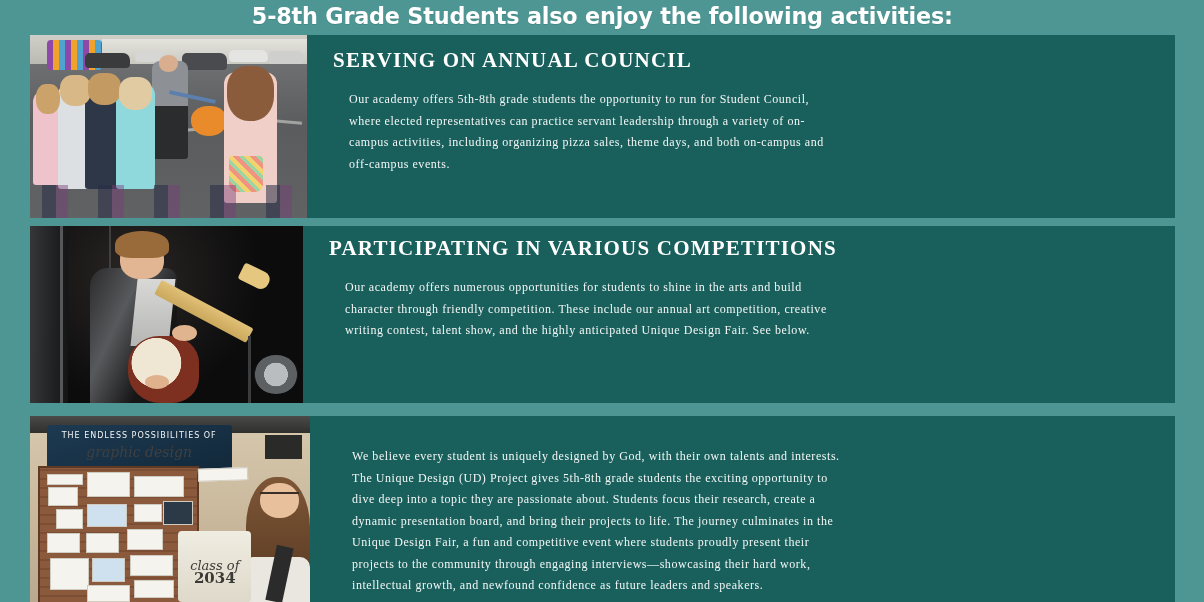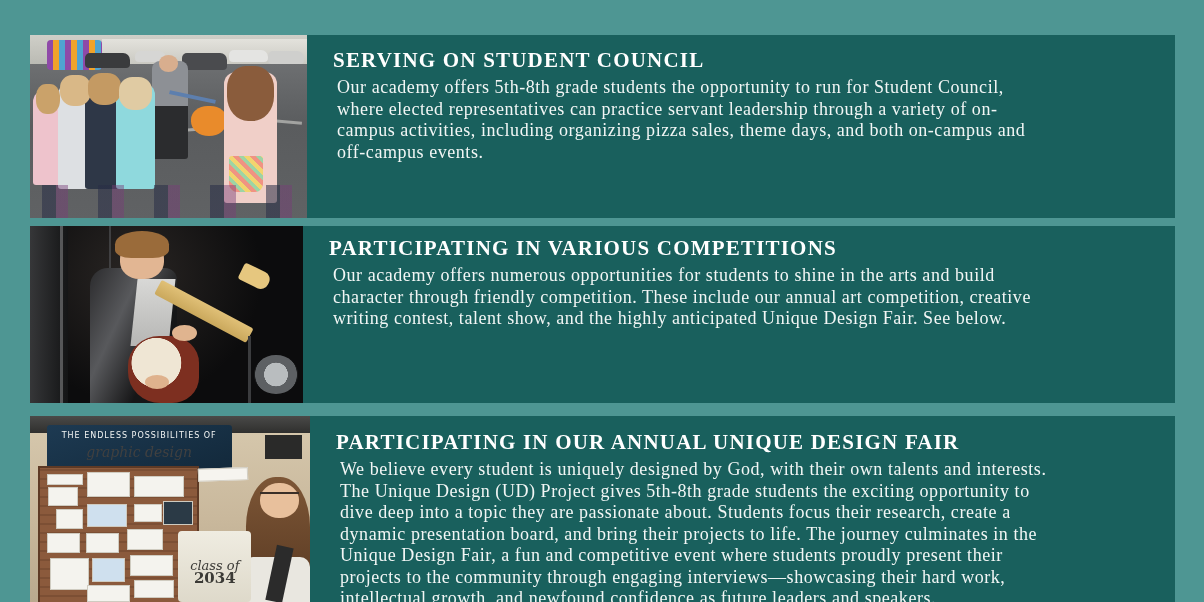--- a/index.html
+++ b/index.html
@@ -78,25 +78,25 @@
     font-weight: bold;
     font-size: 21px;
     line-height: 25px;
     letter-spacing: 1.2px;
     color: #ffffff;
     margin: 0 0 2px 0;
     white-space: nowrap;
   }
   .panel-text {
     font-family: "Liberation Serif", serif;
-    font-size: 18px;
+    font-size: 12px;
     line-height: 21.5px;
     letter-spacing: 0.55px;
     color: #f2f6f5;
-    margin: 4px;
+    margin: 16px;
     white-space: pre-line;
   }
   #panel-0 .panel-body { padding-top: 13px; }
   #panel-1 .panel-body { padding-top: 10px; }
   #panel-2 .panel-body { padding-top: 14px; }
 
   
   .p1 { position: absolute; inset: 0; background: #5d5f61; }
   .p1-sky { position:absolute; left:0; top:0; width:100%; height:17%;
             background: linear-gradient(#cfcfc8, #b9b9b2); }
@@ -227,20 +227,23 @@
   .p3-sash { position:absolute; left:86%; top:70%; width:6%; height:30%;
              background:#2b2b2b; transform: rotate(12deg); }
   .p3-speaker { position:absolute; left:84%; top:10%; width:13%; height:13%;
                 background:#2a2a29; }
 </style>
 </head>
 <body>
 
 <div class="page">
 
+  <div class="header-band">
+    <div class="header-title">5-8th Grade Students also enjoy the following activities:</div>
+  </div>
 
   <div class="panel" id="panel-0">
     <div class="panel-photo">
       <div class="p1">
         <div class="p1-sky"></div>
         <div class="p1-bldg"></div>
         <div class="p1-ground"></div>
         <div class="p1-line1"></div>
         <div class="p1-line2"></div>
         <div class="p1-play"></div>
@@ -261,21 +264,21 @@
         <div class="p1-hair p1-h1"></div>
         <div class="p1-hair p1-h2"></div>
         <div class="p1-hair p1-h3"></div>
         <div class="p1-hair p1-h4"></div>
         <div class="p1-hair p1-h5"></div>
         <div class="p1-bag"></div>
         <div class="p1-legs"></div>
       </div>
     </div>
     <div class="panel-body">
-      <h2 class="panel-heading">SERVING ON STUDENT COUNCIL</h2>
+      <h2 class="panel-heading">SERVING ON ANNUAL COUNCIL</h2>
       <p class="panel-text">Our academy offers 5th-8th grade students the opportunity to run for Student Council,
 where elected representatives can practice servant leadership through a variety of on-
 campus activities, including organizing pizza sales, theme days, and both on-campus and
 off-campus events.</p>
     </div>
   </div>
 
   <div class="panel" id="panel-1">
     <div class="panel-photo">
       <div class="p2">
@@ -338,21 +341,20 @@
         <div class="p3-girl-body"></div>
         <div class="p3-sash"></div>
         <div class="p3-girl-face"></div>
         <div class="p3-glass"></div>
         <div class="p3-shirt"></div>
         <div class="p3-st1">class of</div>
         <div class="p3-st2">2034</div>
       </div>
     </div>
     <div class="panel-body">
-      <h2 class="panel-heading">PARTICIPATING IN OUR ANNUAL UNIQUE DESIGN FAIR</h2>
       <p class="panel-text">We believe every student is uniquely designed by God, with their own talents and interests.
 The Unique Design (UD) Project gives 5th-8th grade students the exciting opportunity to
 dive deep into a topic they are passionate about.  Students focus their research, create a
 dynamic presentation board, and bring their projects to life. The journey culminates in the
 Unique Design Fair, a fun and competitive event where students proudly present their
 projects to the community through engaging interviews—showcasing their hard work,
 intellectual growth, and newfound confidence as future leaders and speakers.</p>
     </div>
   </div>
 

